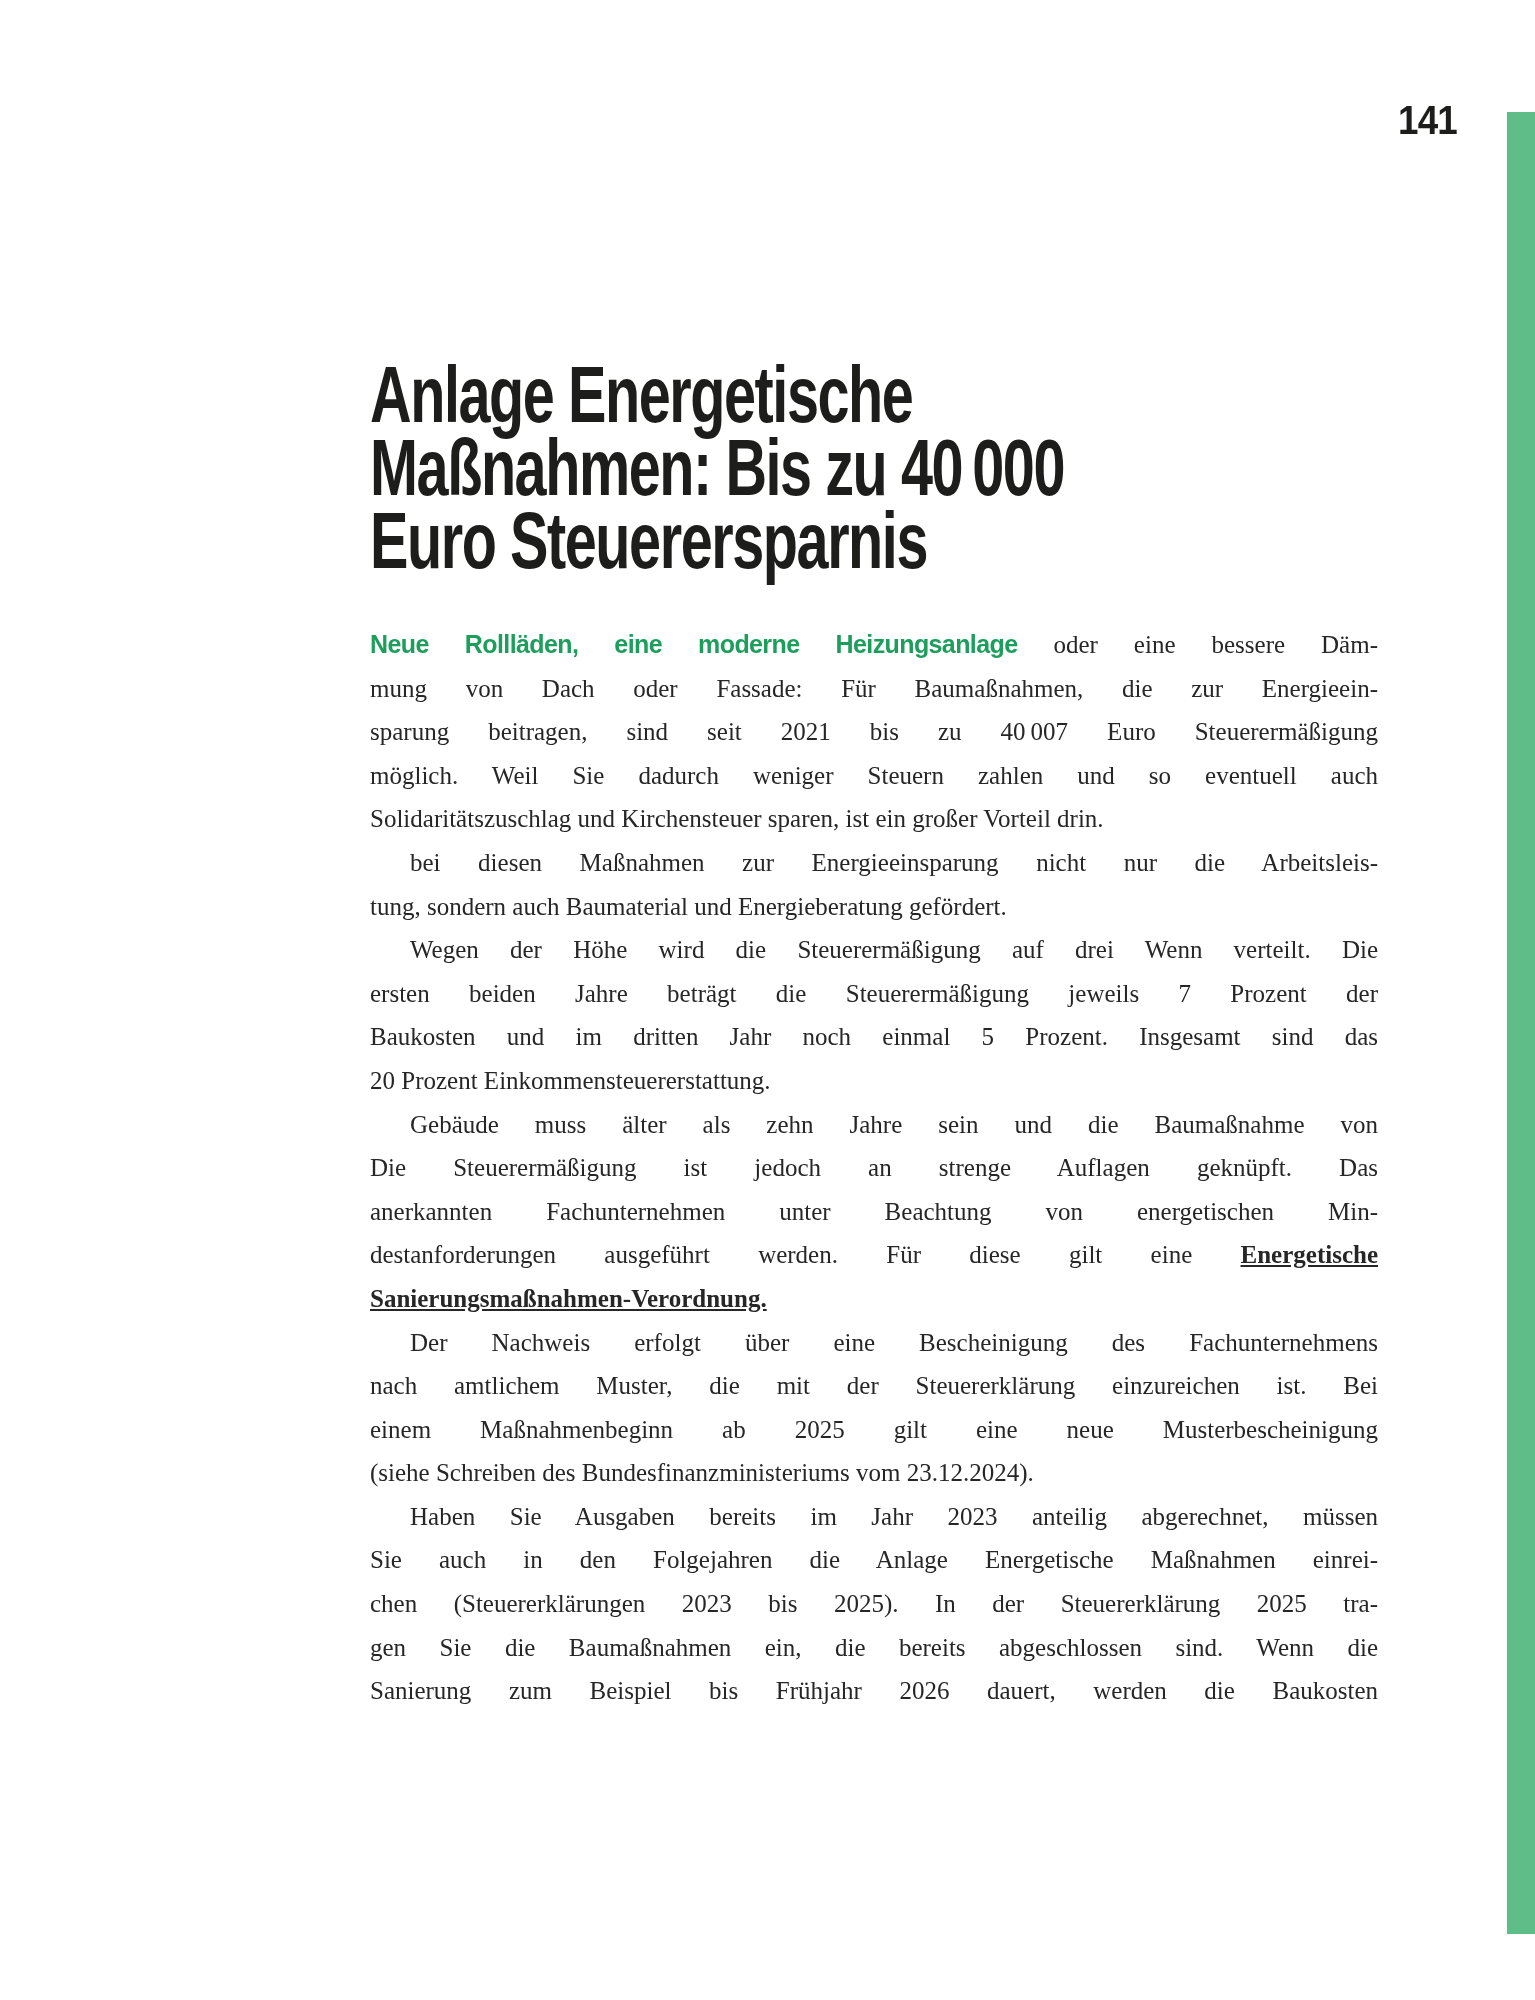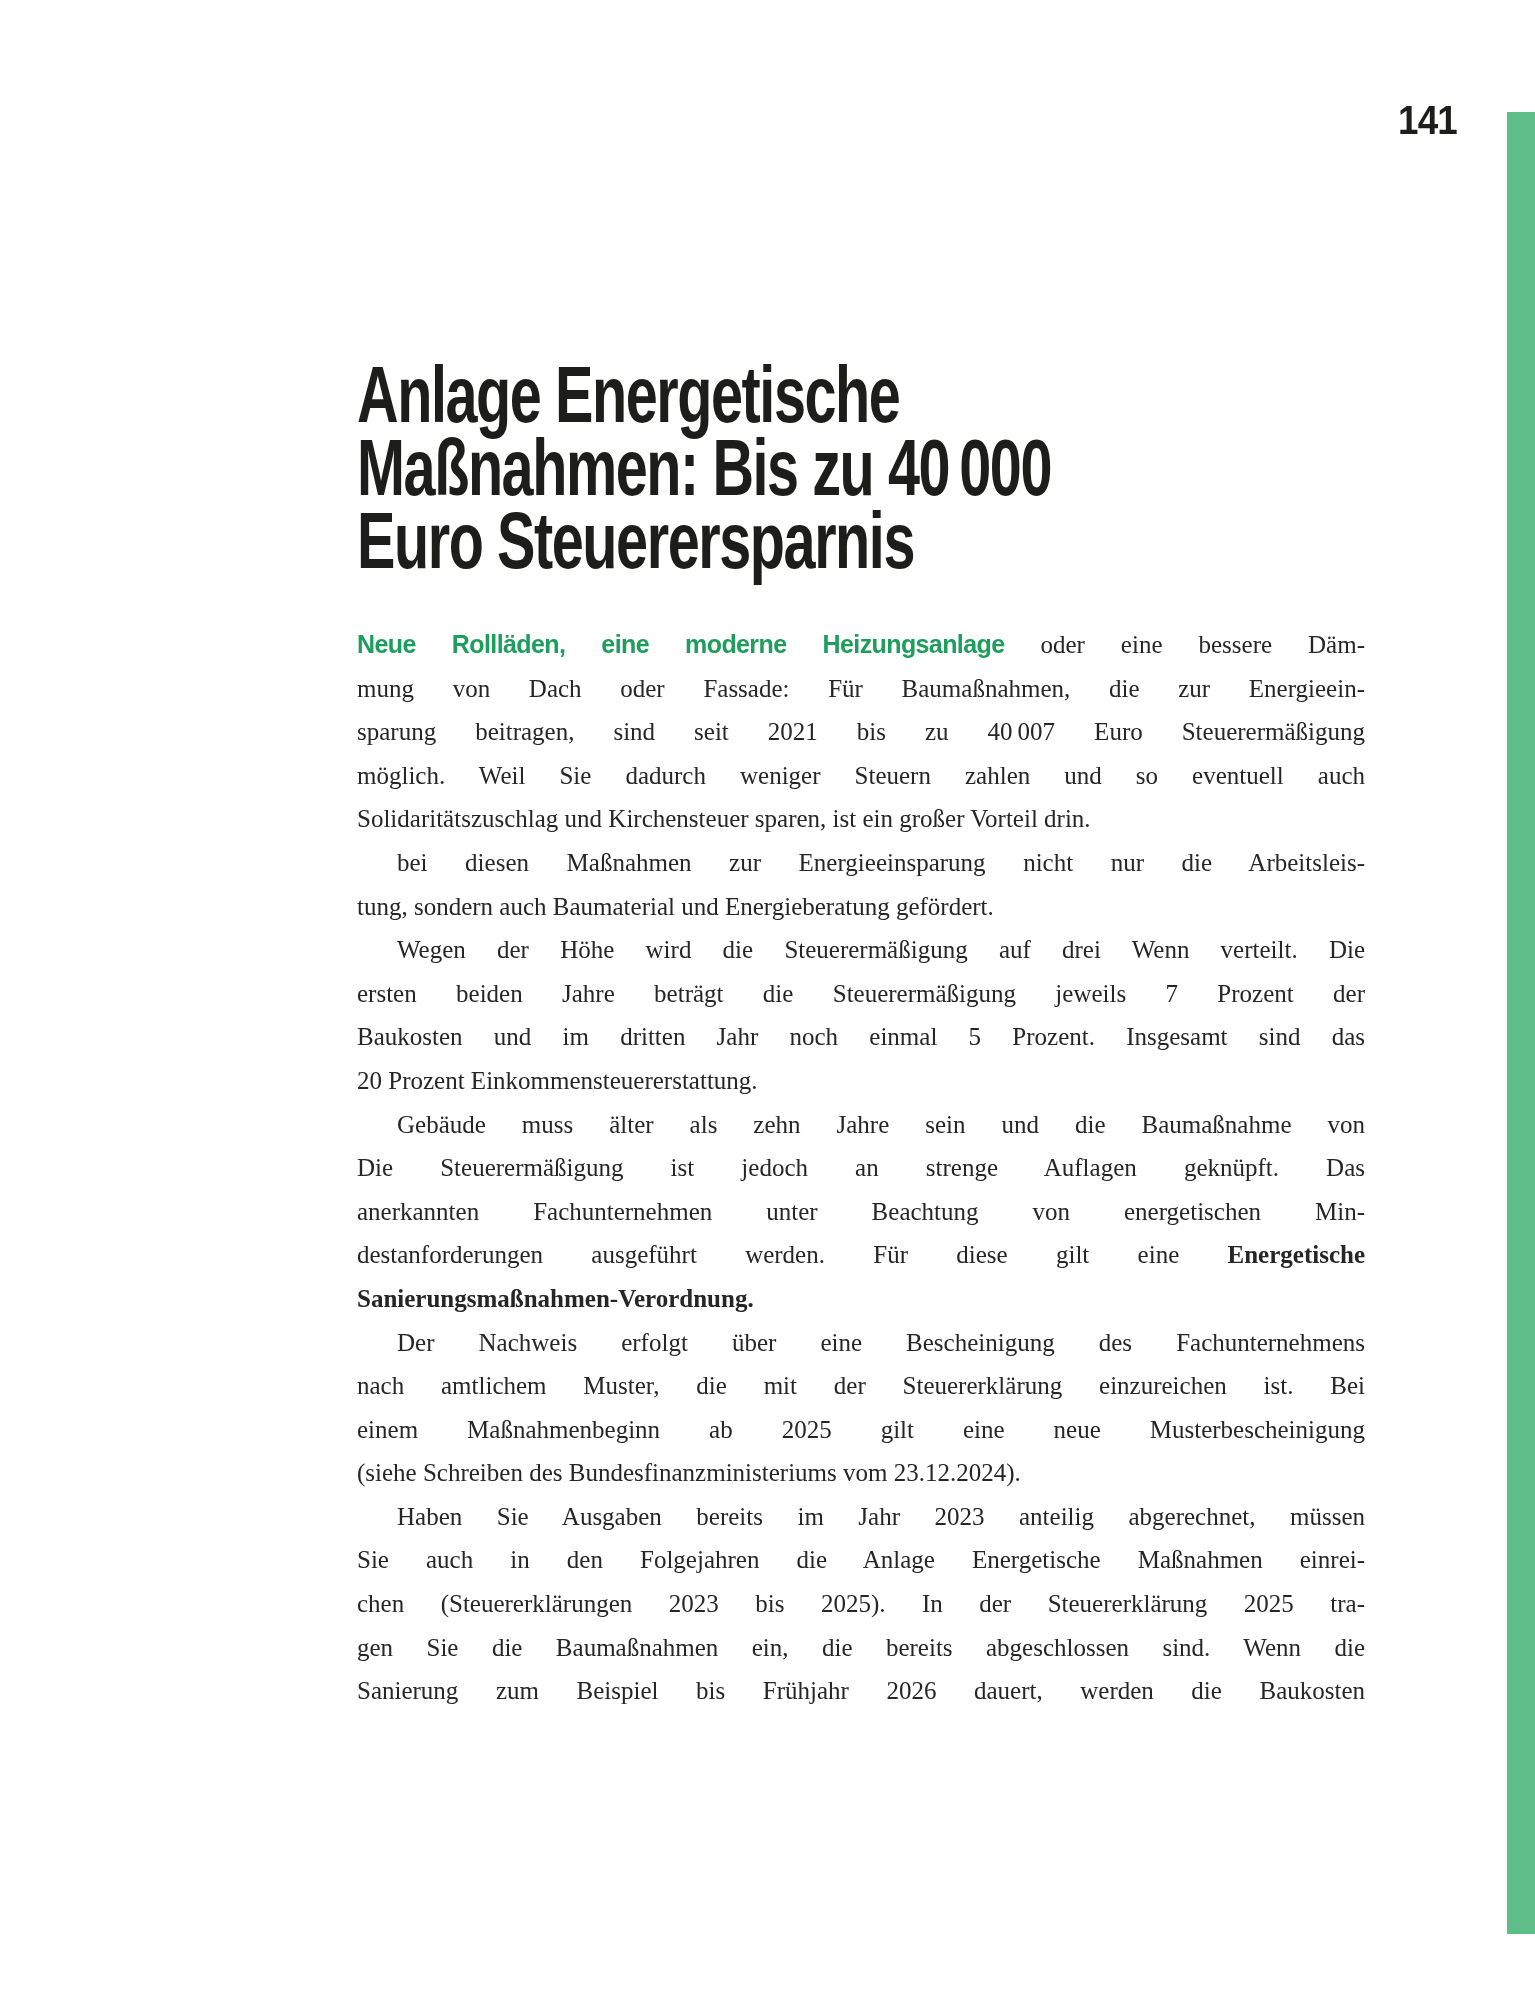--- a/index.html
+++ b/index.html
@@ -33,21 +33,21 @@
     font-family:"Liberation Sans", sans-serif;
     font-weight:700;
     font-size:40px;
     letter-spacing:-1px;
     color:var(--heading);
     transform:scaleX(.92);
     transform-origin:100% 0;
   }
   .content{
     position:absolute;
-    left:357px;
+    left:370px;
     top:338px;
     width:1008px;
   }
   .heading{
     font-family:"Liberation Sans", sans-serif;
     font-weight:700;
     color:var(--heading);
     font-size:80px;
     line-height:73px;
     letter-spacing:-2px;
@@ -72,20 +72,21 @@
     text-indent:40px;
   }
   .lead{
     font-family:"Liberation Sans", sans-serif;
     font-weight:700;
     color:var(--lead);
     letter-spacing:-.6px;
   }
   .b{
     font-weight:700;
+    text-decoration:underline;
   }
 </style>
 </head>
 <body>
 
 <div class="page">
 
   <div class="edge-bar"></div>
 
   <div class="page-number">141</div>

